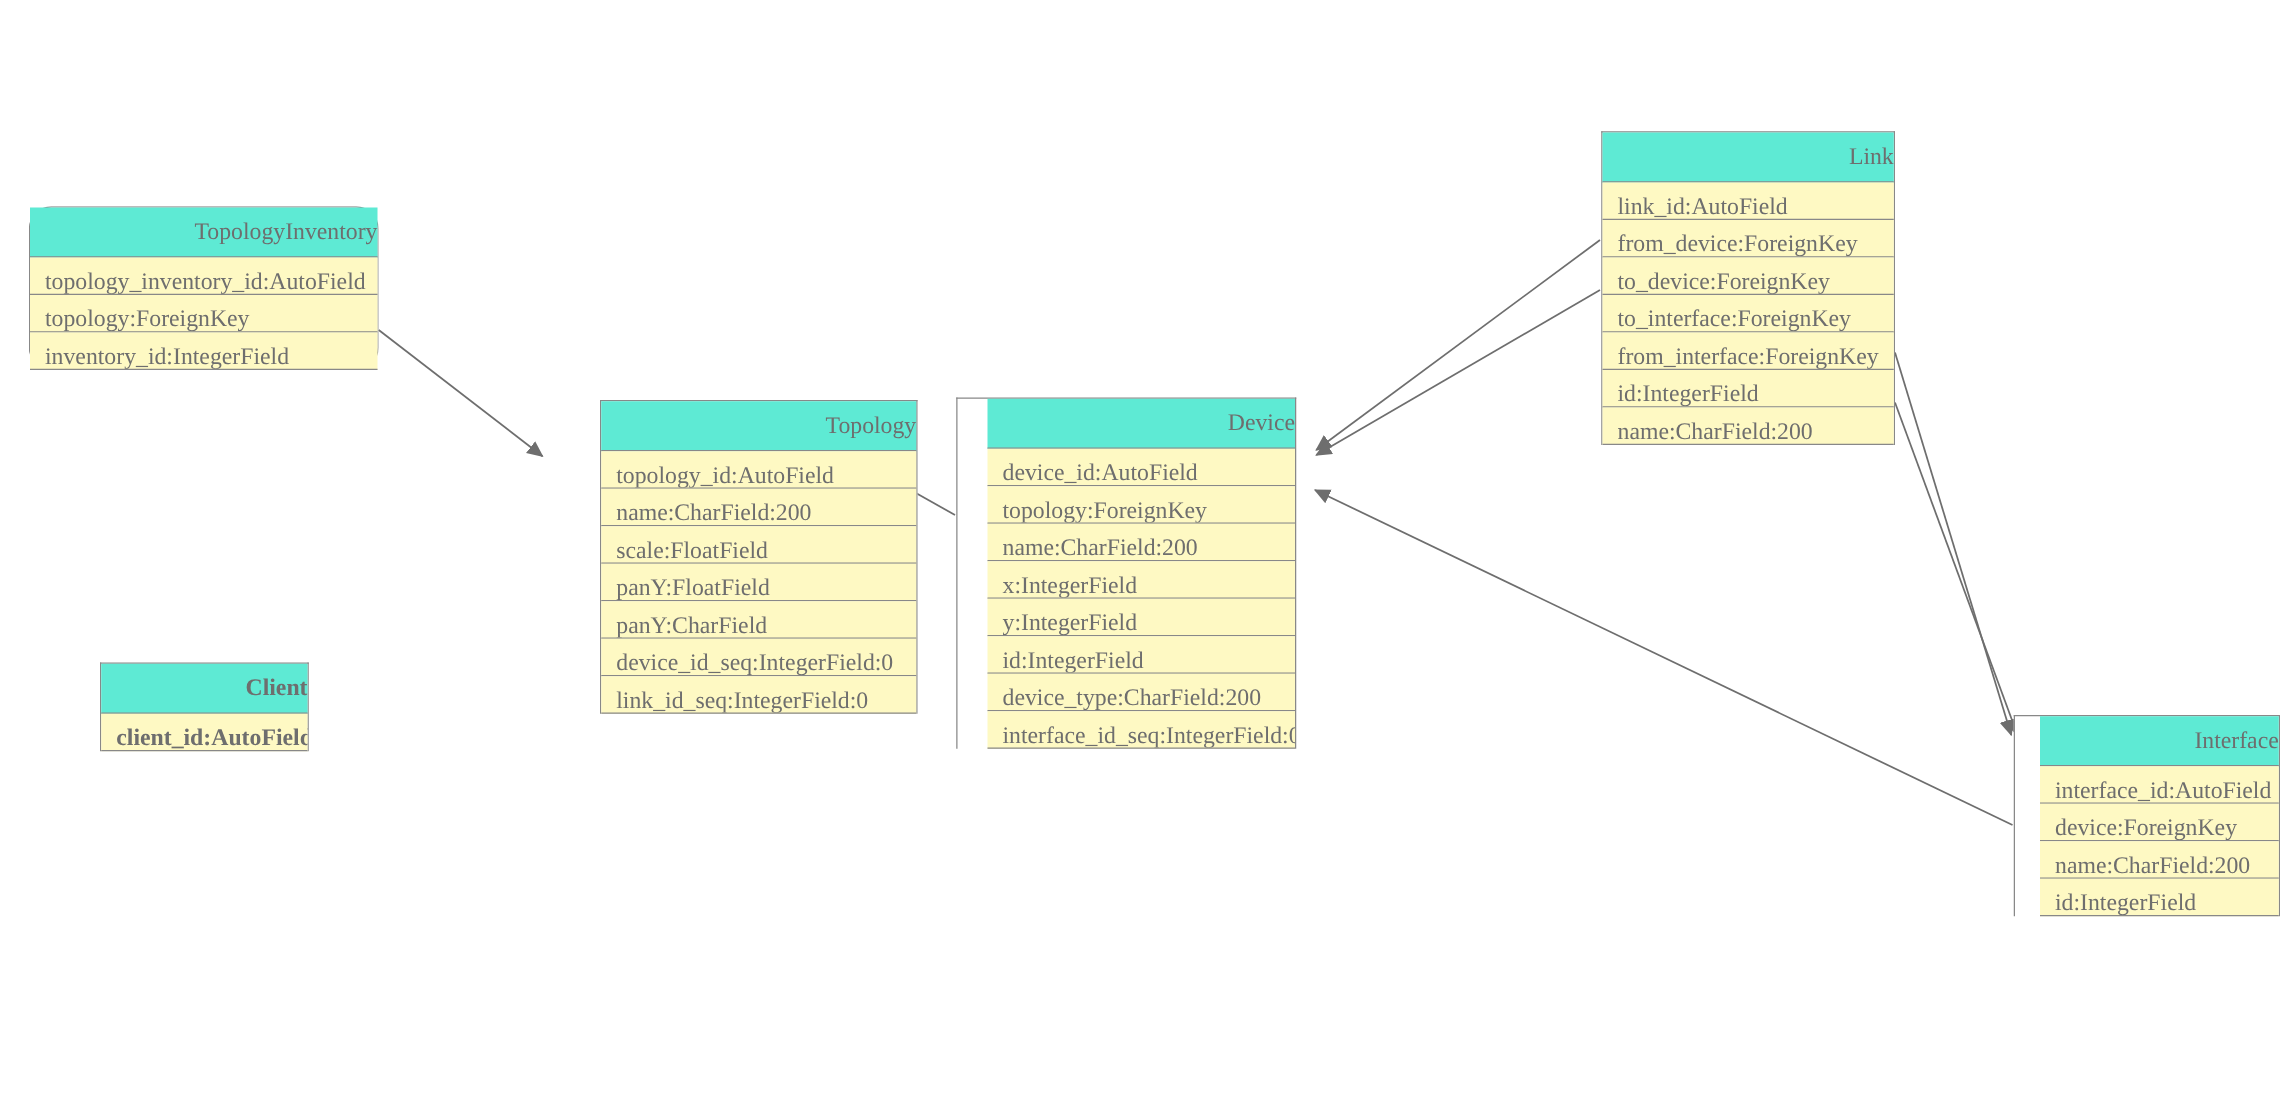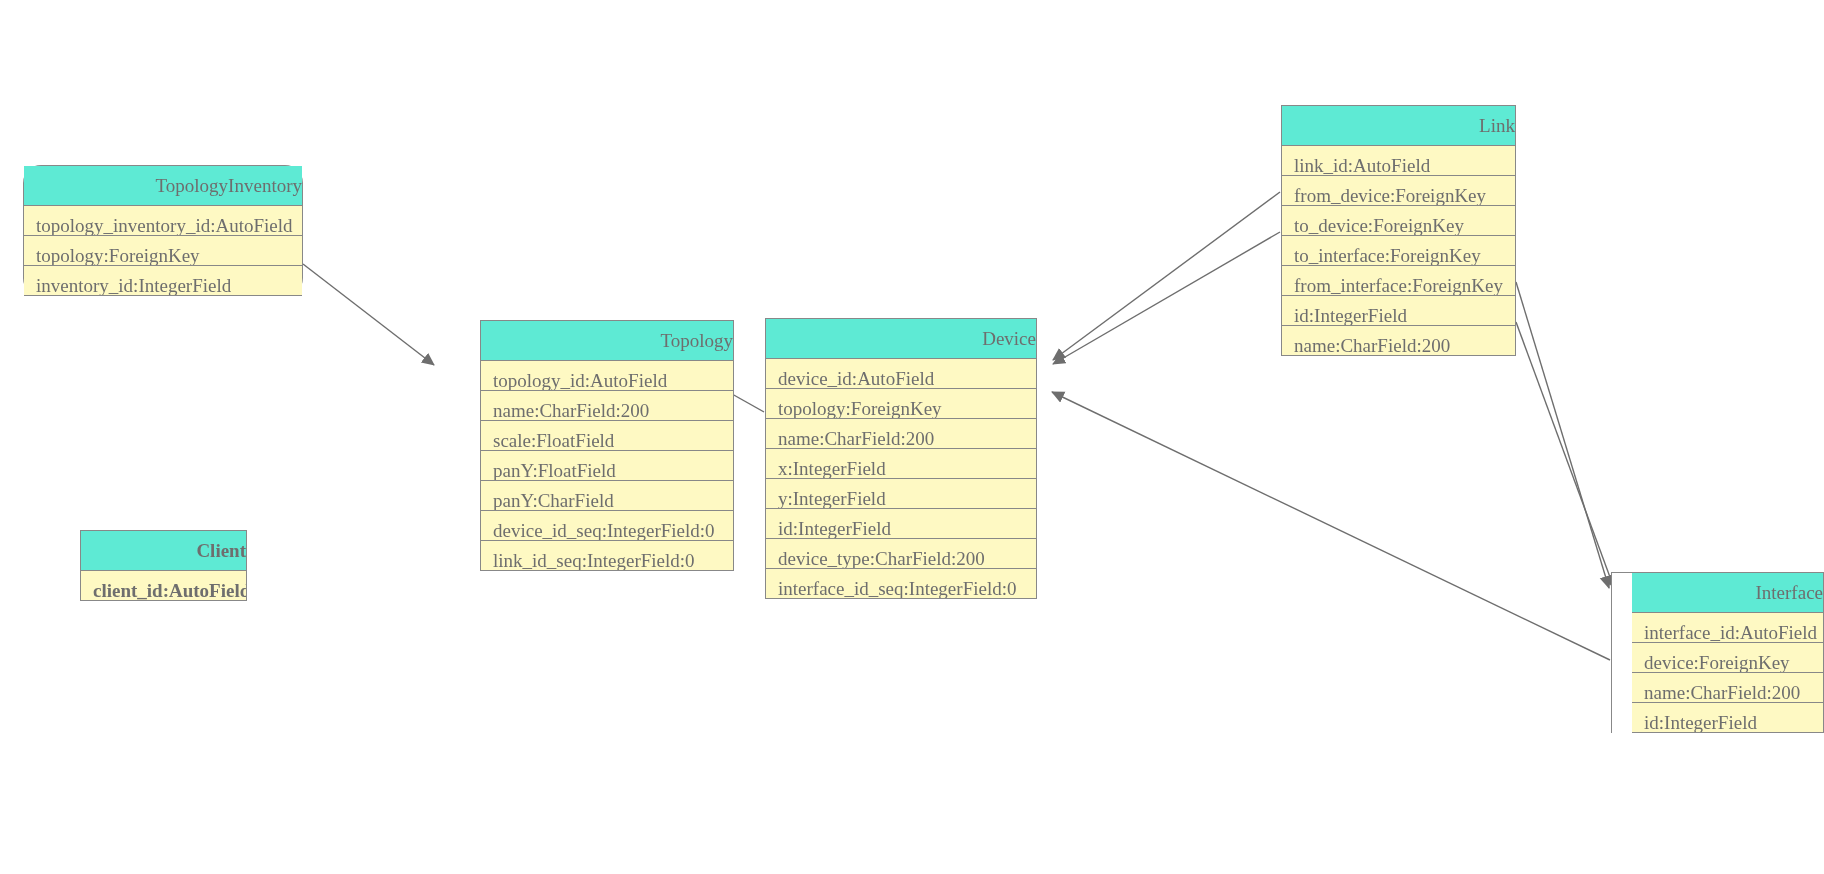--- a/index.html
+++ b/index.html
@@ -103,21 +103,21 @@
     <div class="entity-field">panY:CharField</div>
     <div class="entity-field">device_id_seq:IntegerField:0</div>
     <div class="entity-field">link_id_seq:IntegerField:0</div>
   </div>
 
   <div class="entity" style="left:80px; top:530px; width:167px;font-weight:bold;">
     <div class="entity-header">Client</div>
     <div class="entity-field">client_id:AutoField</div>
   </div>
 
-  <div class="entity" style="left:765px; top:318px; width:272px;">
+  <div class="entity" style="left:765px; top:318px; width:272px;padding-left:24px;">
     <div class="entity-header">Device</div>
     <div class="entity-field">device_id:AutoField</div>
     <div class="entity-field">topology:ForeignKey</div>
     <div class="entity-field">name:CharField:200</div>
     <div class="entity-field">x:IntegerField</div>
     <div class="entity-field">y:IntegerField</div>
     <div class="entity-field">id:IntegerField</div>
     <div class="entity-field">device_type:CharField:200</div>
     <div class="entity-field">interface_id_seq:IntegerField:0</div>
   </div>

